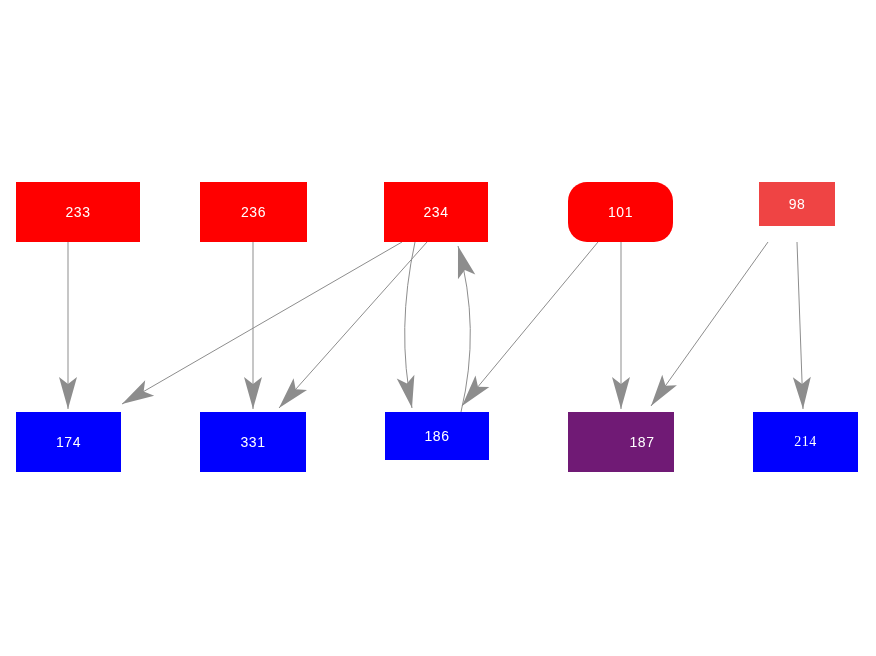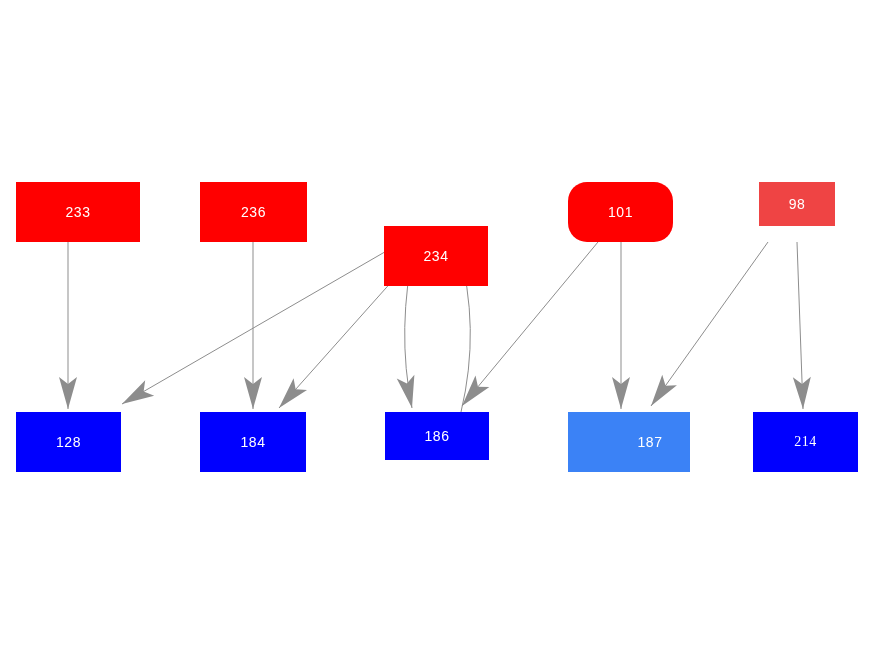--- a/index.html
+++ b/index.html
@@ -61,38 +61,38 @@
         <path d="M 797 242 L 803 409" class="edge" stroke="#8d8d8d" marker-end="url(#arrowhead)"></path>
       </g>
   </svg>
   <div id="nodes">
       <div class="node" style="left: 16px; top: 182px; width: 124px; height: 60px; background: rgb(255, 0, 0);">
         <span class="label" style="color: rgb(255, 255, 255);">233</span>
       </div>
       <div class="node" style="left: 200px; top: 182px; width: 107px; height: 60px; background: rgb(255, 0, 0);">
         <span class="label" style="color: rgb(255, 255, 255);">236</span>
       </div>
-      <div class="node" style="left: 384px; top: 182px; width: 104px; height: 60px; background: rgb(255, 0, 0); margin-top: 44px;">
+      <div class="node" style="left: 384px; top: 182px; width: 104px; height: 60px; background: rgb(255, 0, 0);">
         <span class="label" style="color: rgb(255, 255, 255);">234</span>
       </div>
       <div class="node" style="left: 568px; top: 182px; width: 105px; height: 60px; background: rgb(255, 0, 0); border-radius: 19px;">
         <span class="label" style="color: rgb(255, 255, 255);">101</span>
       </div>
       <div class="node" style="left: 759px; top: 182px; width: 76px; height: 44px; background: #ef4444;">
         <span class="label" style="color: rgb(255, 255, 255);">98</span>
       </div>
       <div class="node" style="left: 16px; top: 412px; width: 105px; height: 60px; background: rgb(0, 0, 255);">
-        <span class="label" style="color: rgb(255, 255, 255);">128</span>
+        <span class="label" style="color: rgb(255, 255, 255);">174</span>
       </div>
       <div class="node" style="left: 200px; top: 412px; width: 106px; height: 60px; background: rgb(0, 0, 255);">
-        <span class="label" style="color: rgb(255, 255, 255);">184</span>
+        <span class="label" style="color: rgb(255, 255, 255);">331</span>
       </div>
       <div class="node" style="left: 385px; top: 412px; width: 104px; height: 48px; background: rgb(0, 0, 255);">
         <span class="label" style="color: rgb(255, 255, 255);">186</span>
       </div>
-      <div class="node" style="left: 568px; top: 412px; width: 122px; height: 60px; background: #3b82f6; padding-left: 42px;">
+      <div class="node" style="left: 568px; top: 412px; width: 106px; height: 60px; background: #701a75; padding-left: 42px;">
         <span class="label" style="color: rgb(255, 255, 255);">187</span>
       </div>
       <div class="node" style="left: 753px; top: 412px; width: 105px; height: 60px; background: rgb(0, 0, 255);">
         <span class="label" style="color: rgb(255, 255, 255); font-family: Liberation Serif, serif;">214</span>
       </div>
     </div>
 </div>
 
 </body></html>

